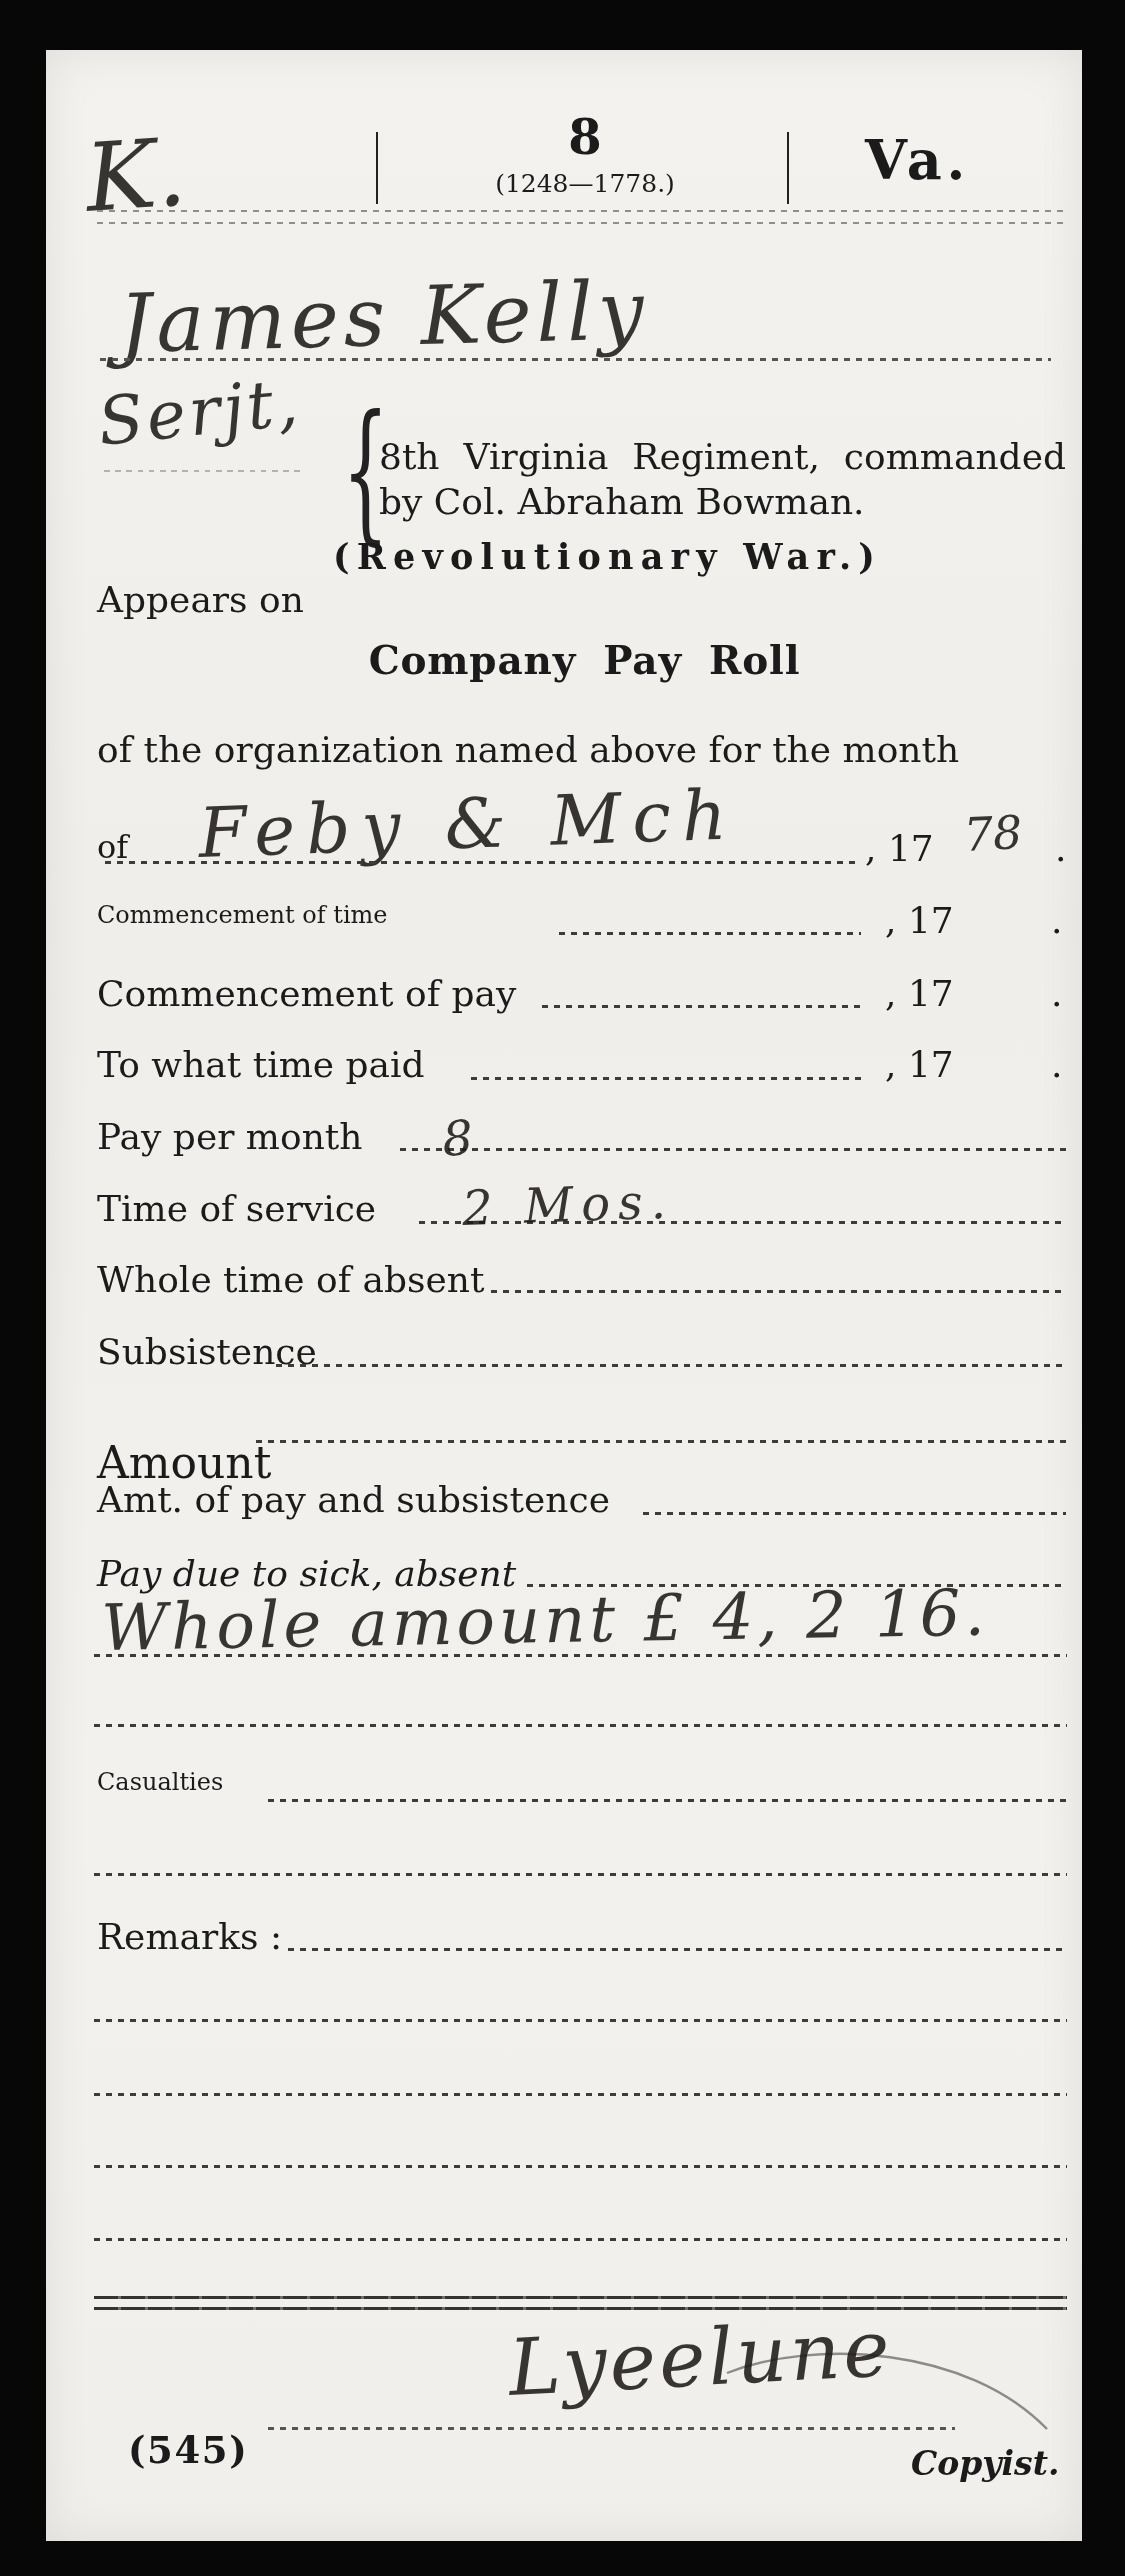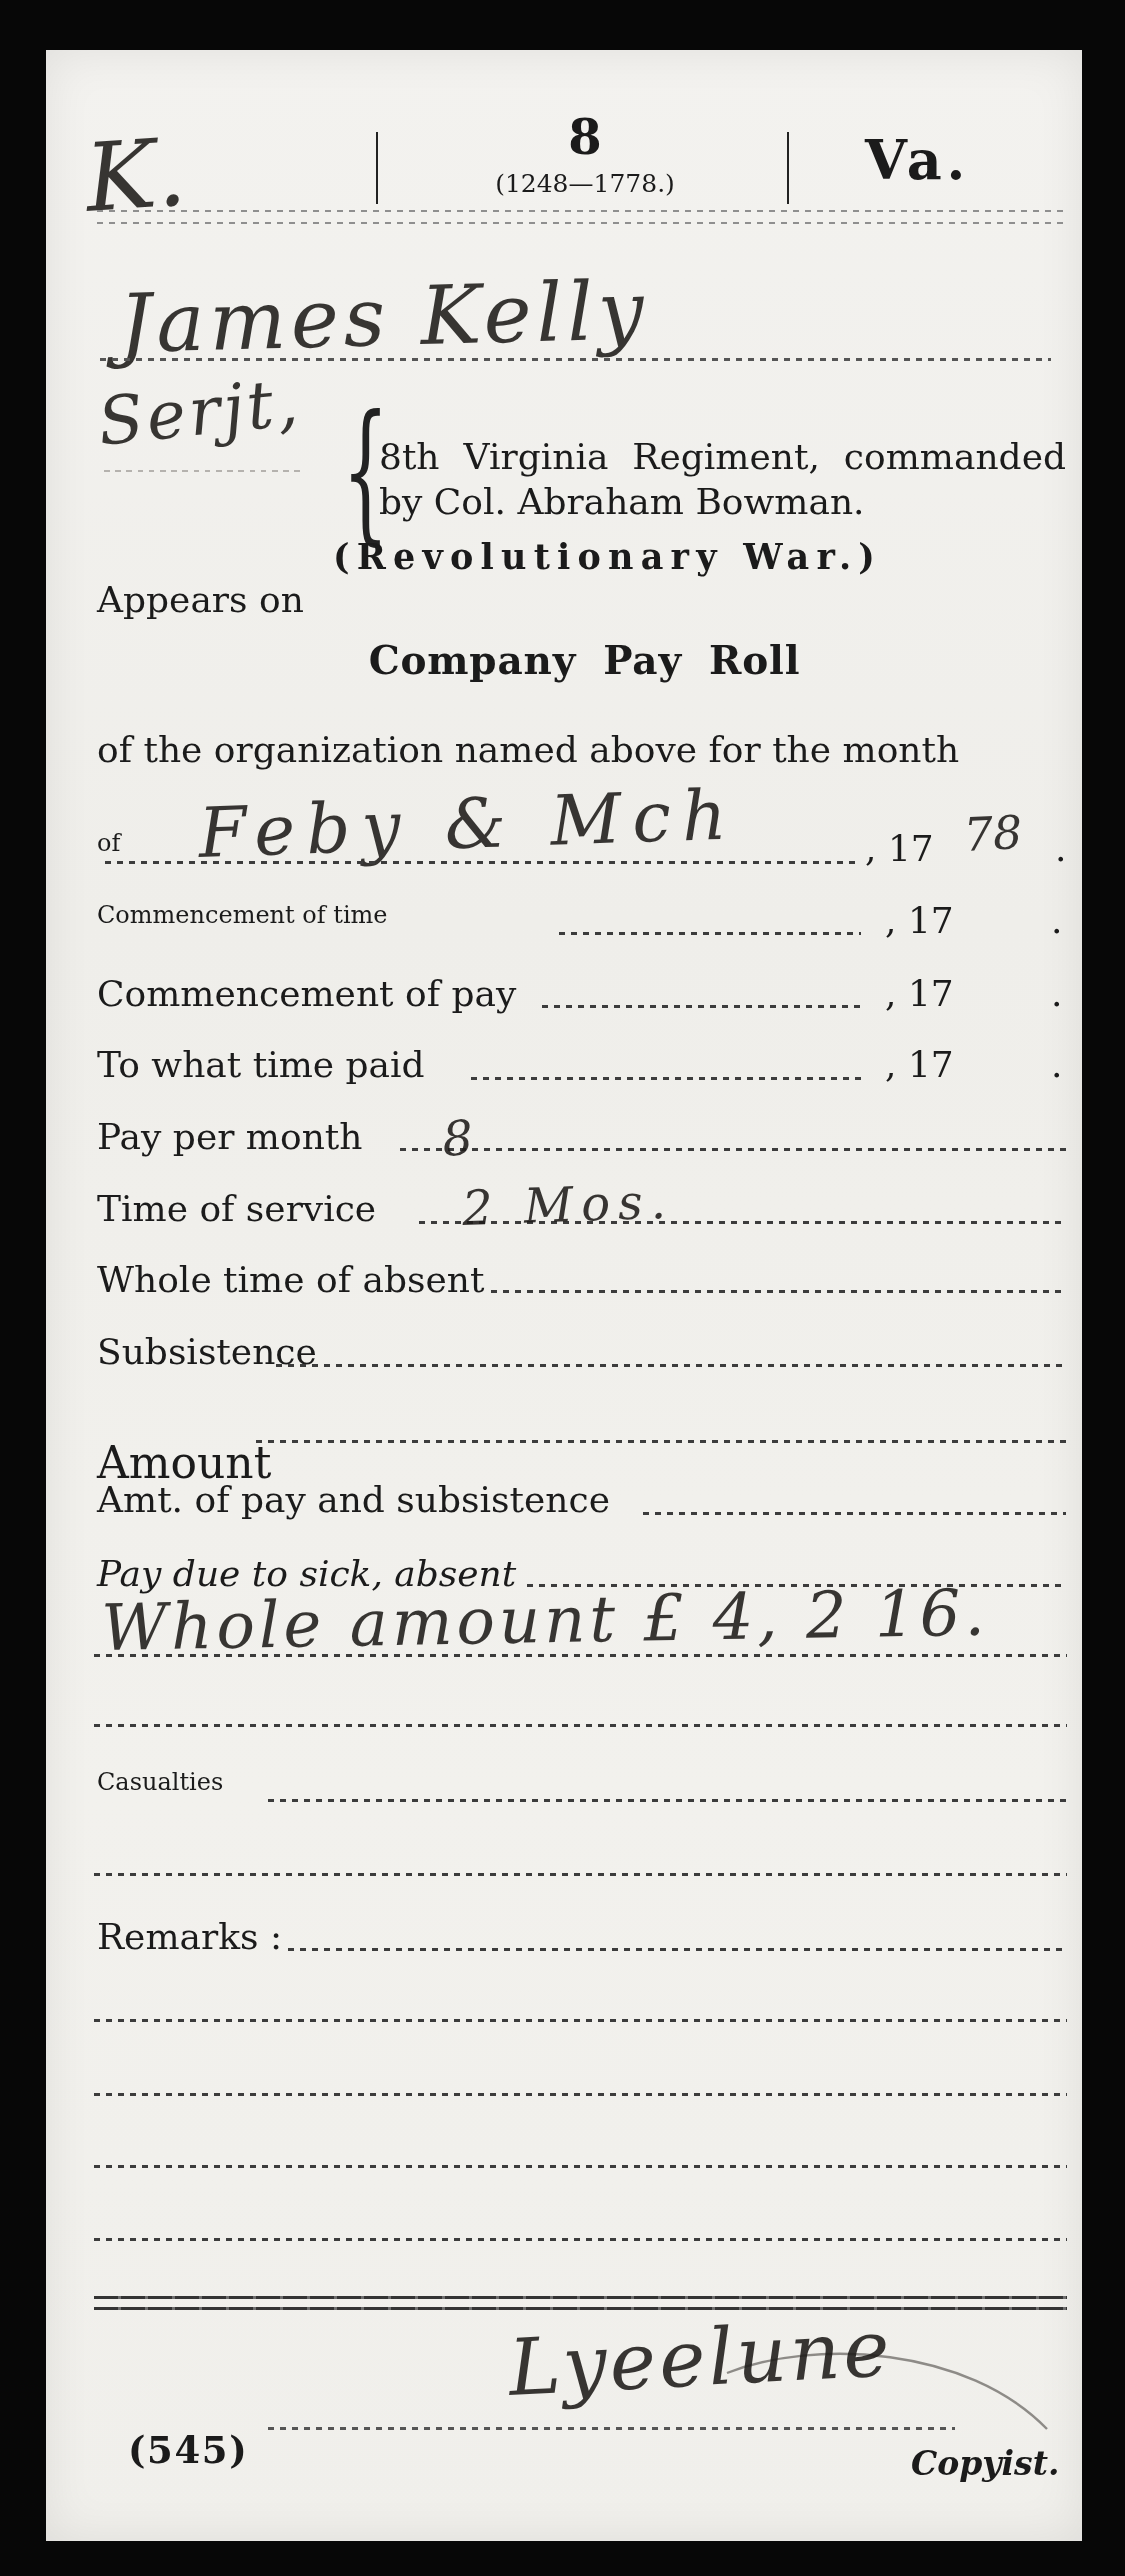--- a/index.html
+++ b/index.html
@@ -46,21 +46,21 @@
 
   <div class="brace" style="left:342px;top:382px;font-size:74px;transform:scale(1,2.05);transform-origin:top left;">{</div>
   <div class="print just" style="left:379px;top:439px;width:687px;font-size:36px;white-space:normal;">8th Virginia Regiment, commanded</div>
   <div class="print" style="left:379px;top:484px;font-size:36px;">by Col. Abraham Bowman.</div>
 
   <div class="print bold center" style="left:120px;top:539px;width:975px;font-size:35px;letter-spacing:7.2px;">(Revolutionary War.)</div>
   <div class="print" style="left:97px;top:582px;font-size:36px;">Appears on</div>
   <div class="print bold center" style="left:97px;top:641px;width:975px;font-size:39px;word-spacing:12.8px;letter-spacing:0.8px;">Company Pay Roll</div>
   <div class="print" style="left:97px;top:732px;font-size:36px;">of the organization named above for the month</div>
 
-  <div class="print" style="left:97px;top:831px;font-size:24px;">of</div>
+  <div class="print" style="left:97px;top:831px;font-size:32px;">of</div>
   <div class="hand" style="left:200px;top:799px;font-size:69px;letter-spacing:11.2px;transform:rotate(-2deg);">Feby &amp; Mch</div>
   <div class="dot" style="left:105px;top:861px;width:753px;"></div>
   <div class="print" style="left:865px;top:831px;font-size:36px;">, 17</div>
   <div class="hand" style="left:965px;top:812px;font-size:46px;transform:rotate(-3deg);">78</div>
   <div class="print" style="left:1055px;top:831px;font-size:36px;">.</div>
 
   <div class="print" style="left:97px;top:903px;font-size:24px;">Commencement of time</div>
   <div class="dot" style="left:559px;top:932px;width:302px;"></div>
   <div class="print" style="left:885px;top:903px;font-size:36px;">, 17</div>
   <div class="print" style="left:1051px;top:903px;font-size:36px;">.</div>

